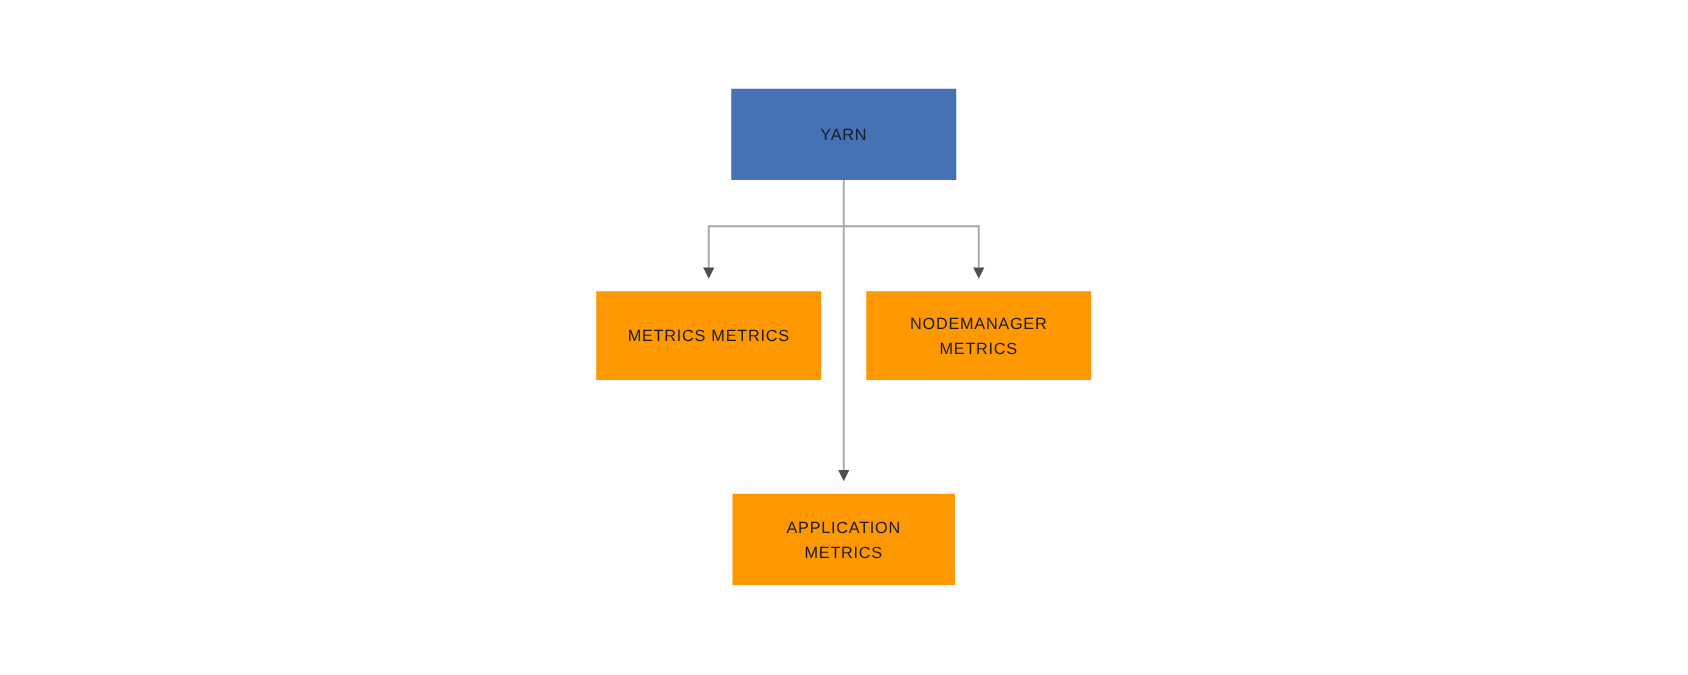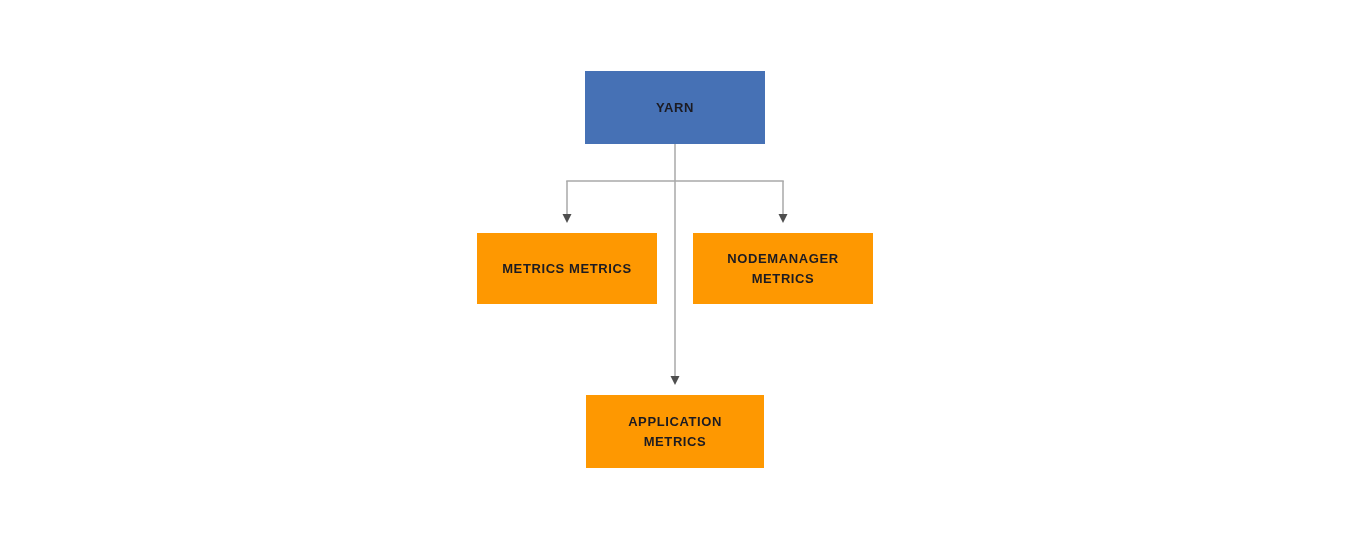--- a/index.html
+++ b/index.html
@@ -24,21 +24,21 @@
     position: absolute;
     left: 0; top: 0;
     width: 1350px; height: 540px;
   }
   .node {
     position: absolute;
     display: flex;
     align-items: center;
     justify-content: center;
     text-align: center;
-    font-weight: bold;
+    font-weight: normal;
     font-size: 13px;
     letter-spacing: 0.6px;
     line-height: 20px;
     color: var(--text);
     padding: 0 18px;
   }
   .node-root {
     left: 585px; top: 71px;
     width: 180px; height: 73px;
     background: var(--root-fill);

